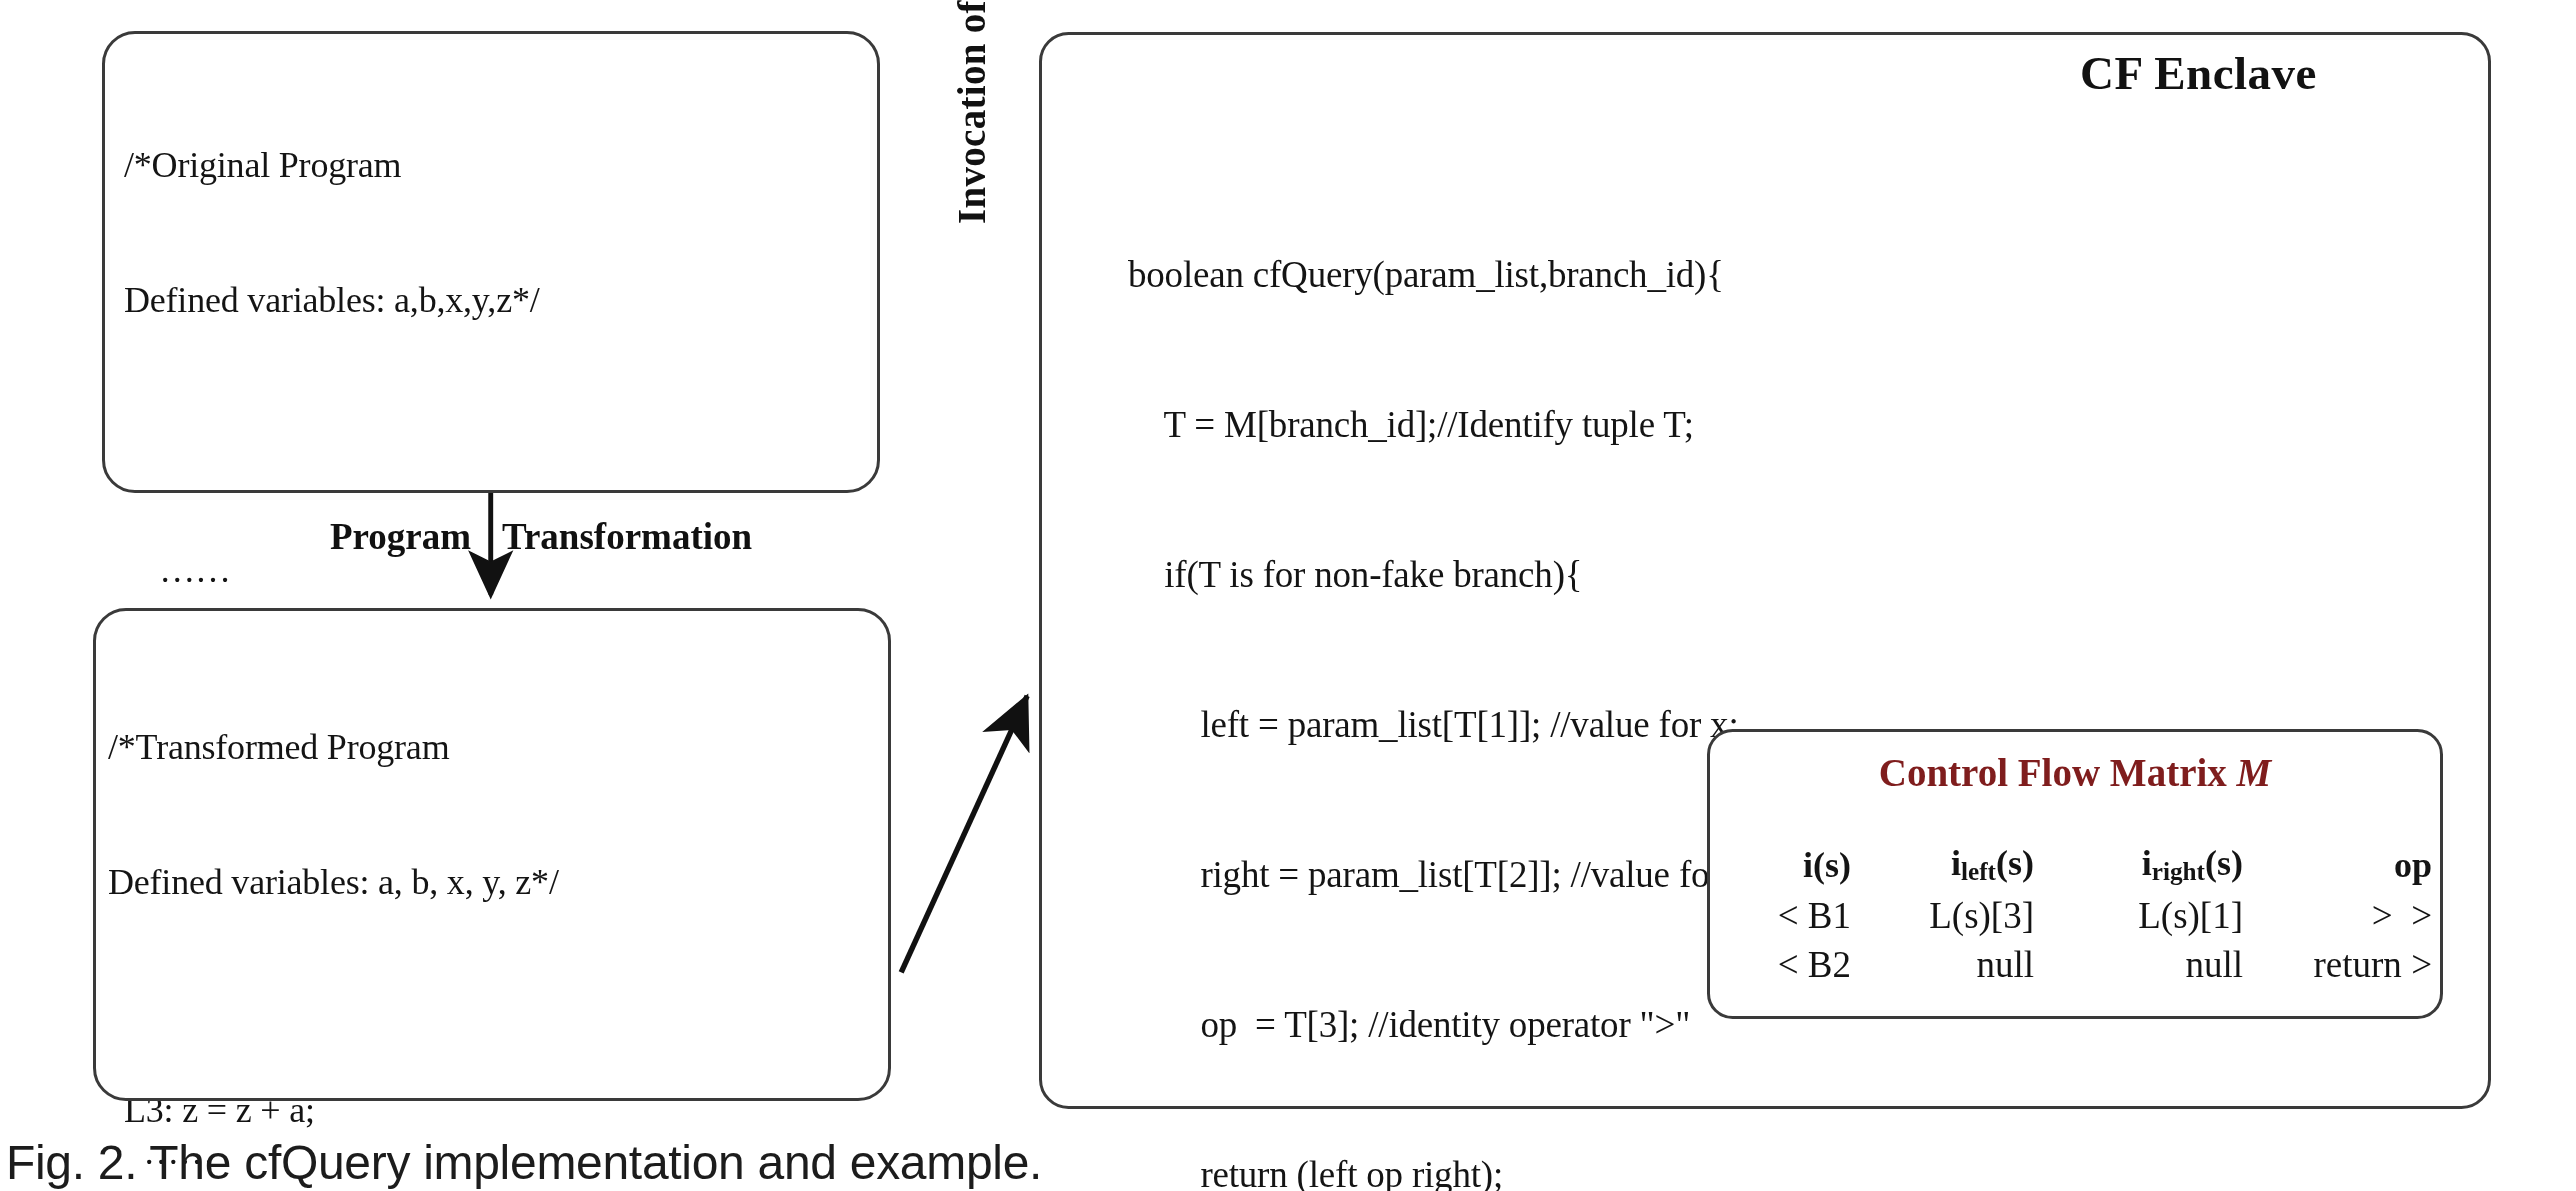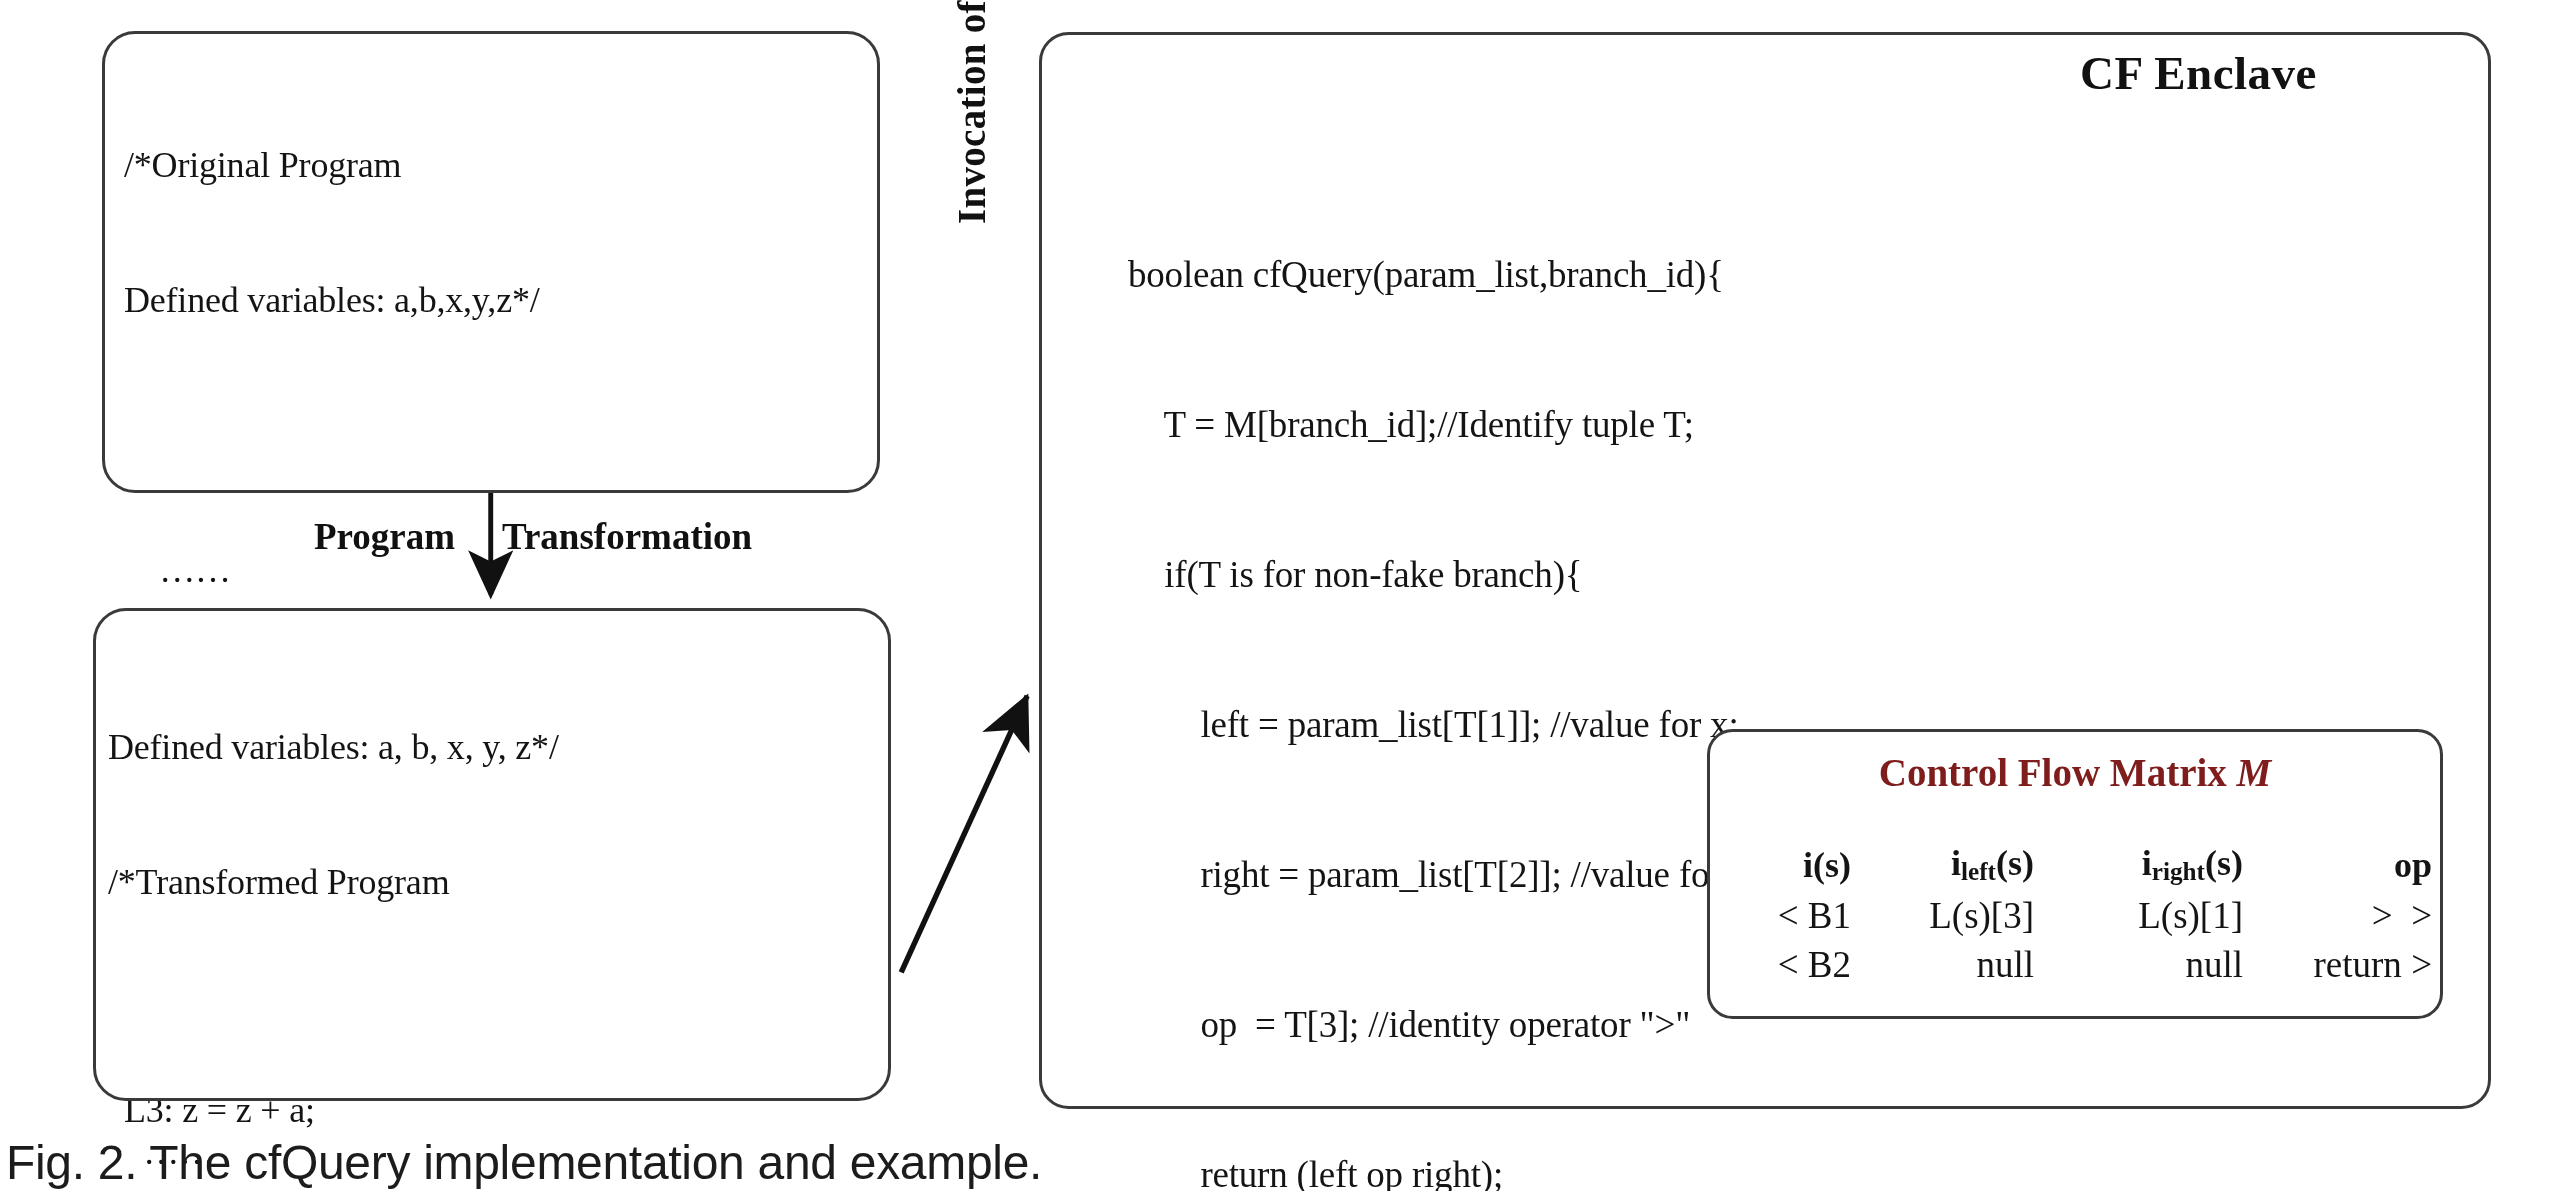--- a/index.html
+++ b/index.html
@@ -123,21 +123,21 @@
   }
 
   
   .pt-label {
     position: absolute;
     font-size: 37px;
     font-weight: bold;
     color: #111111;
     white-space: nowrap;
   }
-  #pt-label-program { left: 314px; top: 515px; }
+  #pt-label-program { left: 330px; top: 515px; }
   #pt-label-transformation { left: 502px; top: 515px; }
 
   
   .arrow-svg { position: absolute; left: 0; top: 0; width: 2576px; height: 1191px; pointer-events: none; }
 
   
   #caption {
     position: absolute;
     left: 5.9px;
     top: 1135px;
@@ -183,22 +183,22 @@
     <span class="ln">L2: x = 10;</span>
     <span class="ln">L3: z = z + a;</span>
     
   </div>
 
   <div class="pt-label" id="pt-label-program">Program</div>
   <div class="pt-label" id="pt-label-transformation">Transformation</div>
 
   <div class="rbox" id="box-transformed"></div>
   <div class="code" id="code-transformed">
+    <span class="ln">/*Transformed Program</span>
     <span class="ln">Defined variables: a, b, x, y, z*/</span>
-    <span class="ln">/*Transformed Program</span>
     <span class="ln blank"></span>
     <span class="ln">    ……</span>
     
     
     
     
     
     
   </div>
 

